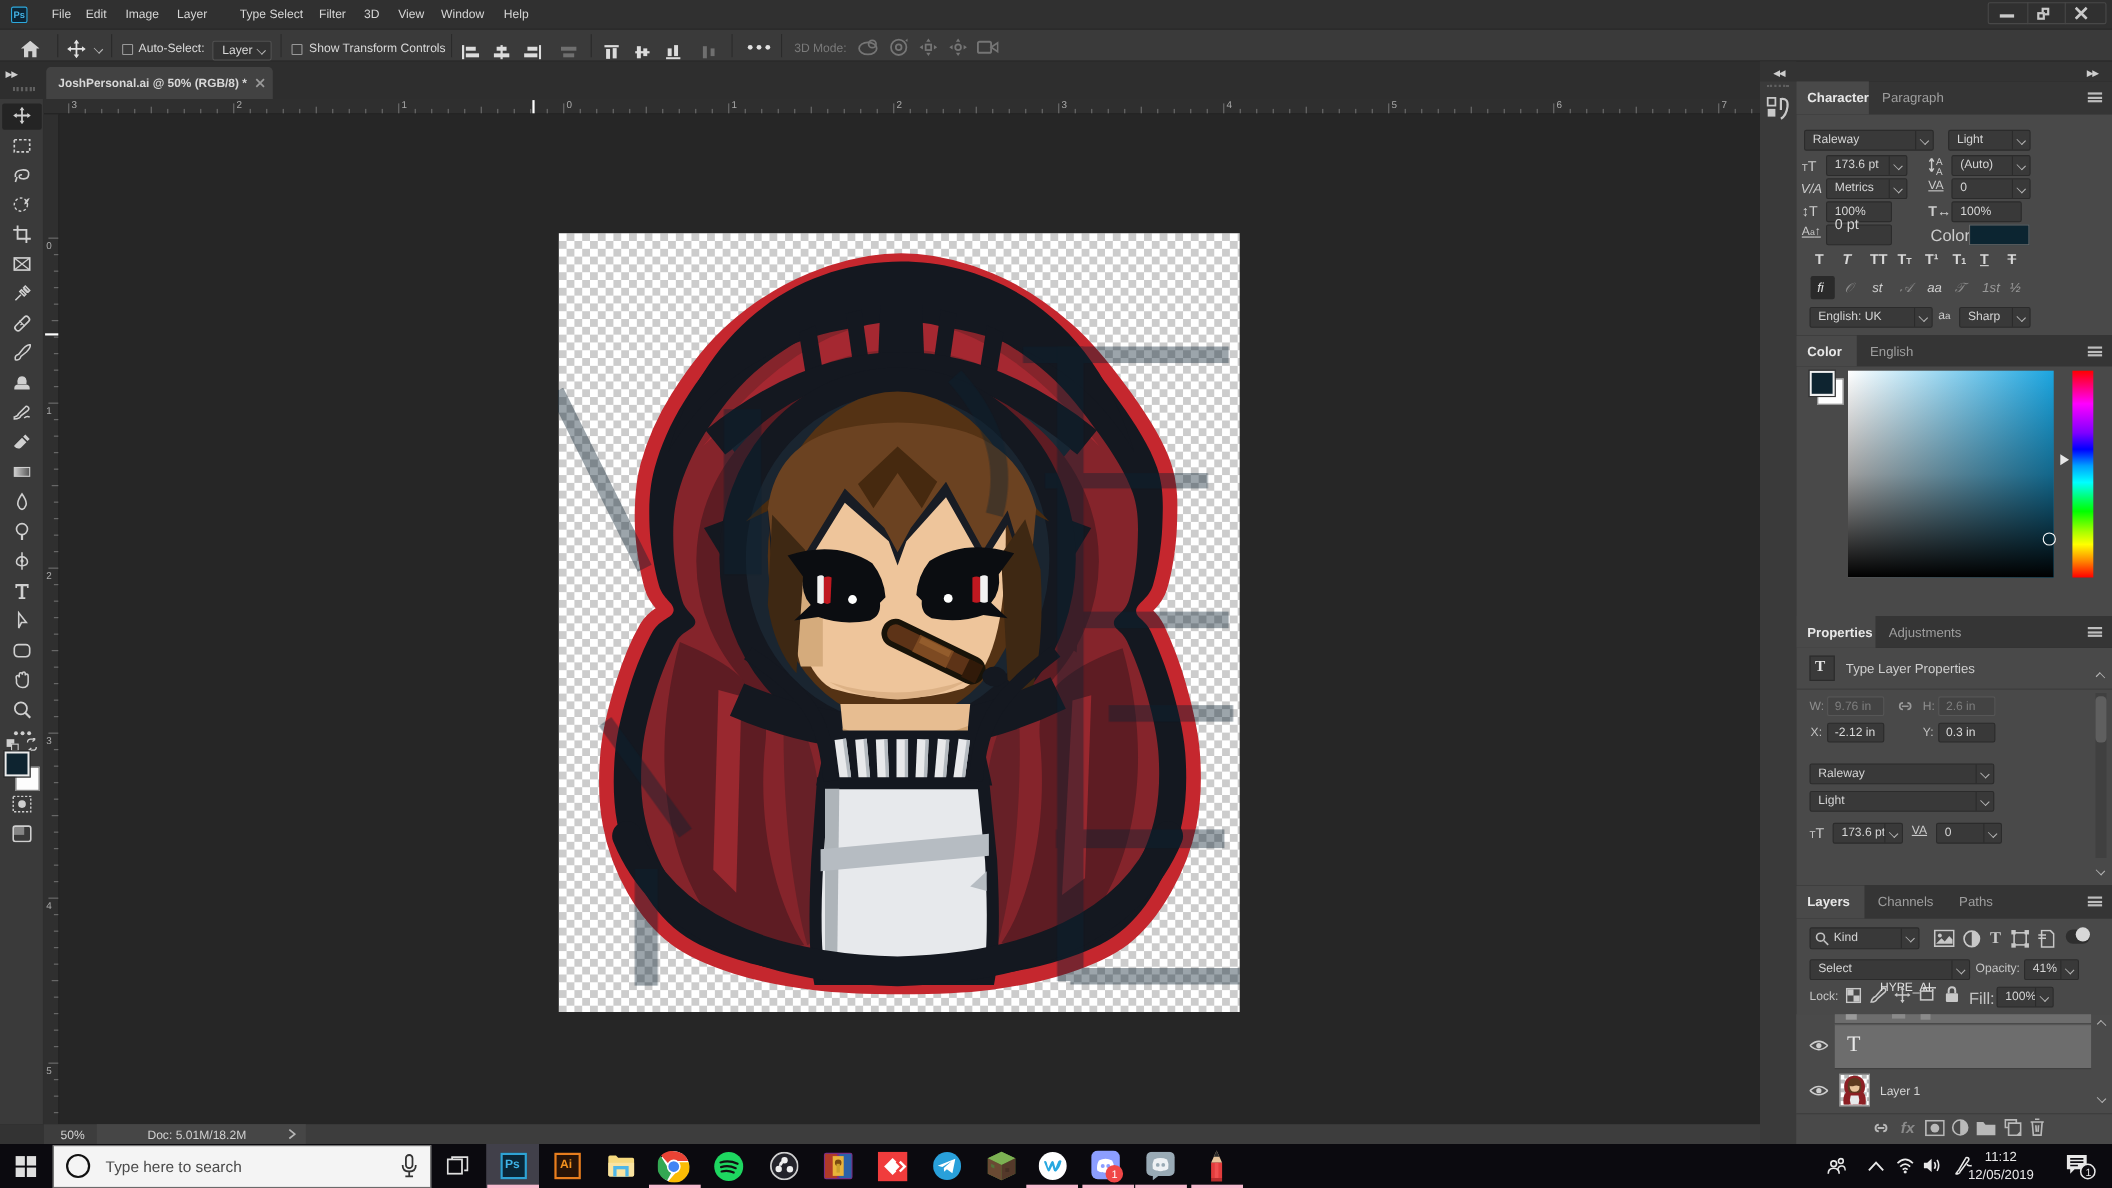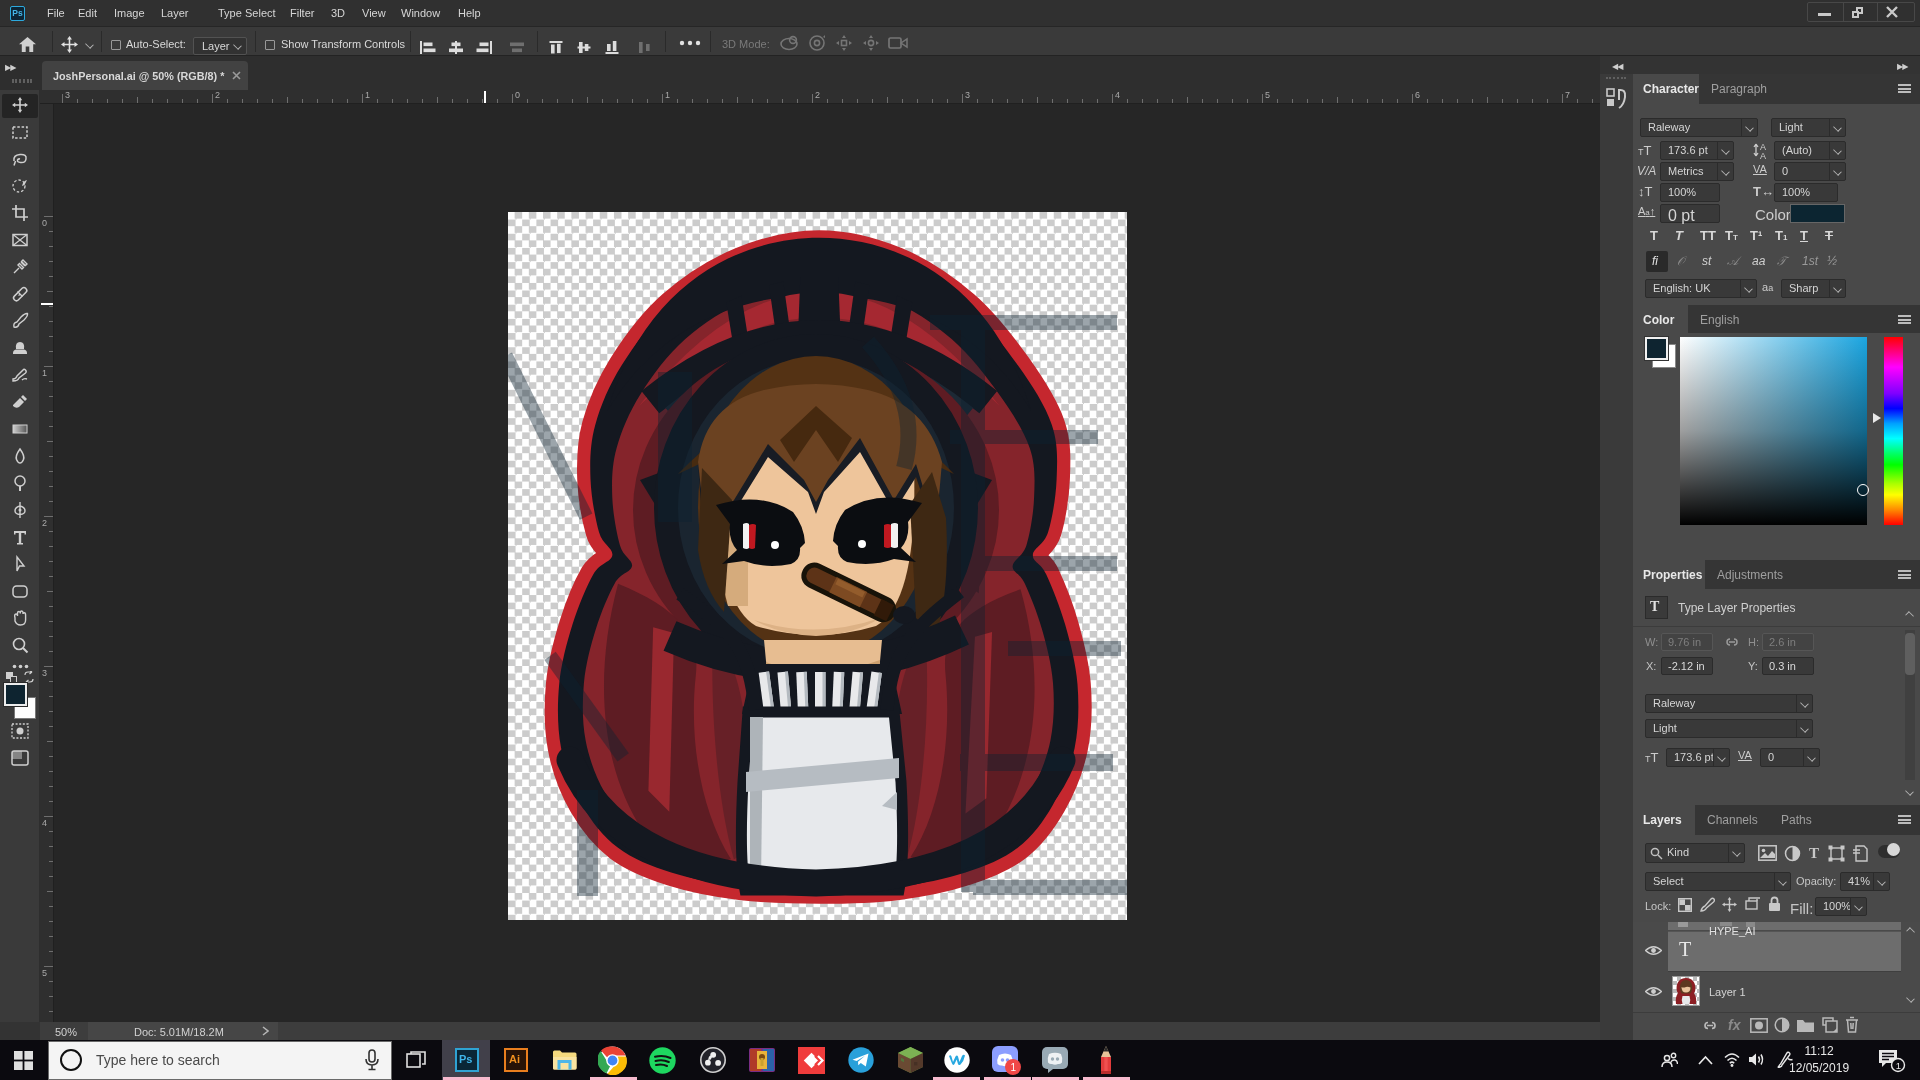--- a/index.html
+++ b/index.html
@@ -586,21 +586,21 @@
 <div class="abs" style="left:1829px;top:163px;width:1px;height:17px;background:#2b2b2b"></div>
 <div class="chev" style="left:1834px;top:168px"></div>
 <div class="txt" style="left:1638px;top:184px;font-size:13px;color:#ccc">↕T</div>
 <div class="fld" style="left:1660px;top:183px;width:60px;height:19px"></div>
 <div class="txt" style="left:1668px;top:186px;font-size:11px;color:#d5d5d5">100%</div>
 <div class="txt" style="left:1753px;top:184px;font-size:13px;color:#ccc"><b>T</b>↔</div>
 <div class="fld" style="left:1774px;top:183px;width:64px;height:19px"></div>
 <div class="txt" style="left:1782px;top:186px;font-size:11px;color:#d5d5d5">100%</div>
 <div class="txt" style="left:1638px;top:205px;font-size:11px;color:#ccc;text-decoration:underline">A<span style="font-size:8px">a</span>↑</div>
 <div class="fld" style="left:1660px;top:204px;width:60px;height:19px"></div>
-<div class="txt" style="left:1668px;top:207px;font-size:16px;color:#d5d5d5">0 pt</div>
+<div class="txt" style="left:1668px;top:196px;font-size:13px;color:#d5d5d5">0 pt</div>
 <div class="txt" style="left:1755px;top:206px;font-size:15px;color:#ccc">Color:</div>
 <div class="abs" style="left:1790px;top:204px;width:55px;height:19px;background:#0c2531;border:1px solid #666"></div>
 <div class="txt" style="left:1650px;top:228px;font-size:13px;font-weight:bold;color:#d8d8d8">T</div>
 <div class="txt" style="left:1675px;top:228px;font-size:13px;font-weight:bold;color:#d8d8d8"><i>T</i></div>
 <div class="txt" style="left:1700px;top:228px;font-size:13px;font-weight:bold;color:#d8d8d8">TT</div>
 <div class="txt" style="left:1725px;top:228px;font-size:13px;font-weight:bold;color:#d8d8d8">T<span style="font-size:8px">T</span></div>
 <div class="txt" style="left:1750px;top:228px;font-size:13px;font-weight:bold;color:#d8d8d8">T¹</div>
 <div class="txt" style="left:1775px;top:228px;font-size:13px;font-weight:bold;color:#d8d8d8">T<span style="font-size:8px">1</span></div>
 <div class="txt" style="left:1800px;top:228px;font-size:13px;font-weight:bold;color:#d8d8d8"><u>T</u></div>
 <div class="txt" style="left:1825px;top:228px;font-size:13px;font-weight:bold;color:#d8d8d8"><s>T</s></div>
@@ -762,21 +762,21 @@
 <div class="abs" style="left:1668px;top:922px;width:233px;height:8px;background:#6d6d6d"></div>
 <div class="abs" style="left:1678px;top:922px;width:10px;height:5px;background:#9a9a9a"></div>
 <div class="abs" style="left:1720px;top:922px;width:12px;height:4px;background:#8a8a8a"></div>
 <div class="abs" style="left:1746px;top:922px;width:9px;height:5px;background:#8a8a8a"></div>
 <div class="abs" style="left:1668px;top:931px;width:233px;height:40px;background:#6d6d6d;border-top:1px solid #555"></div>
 <svg class="abs" style="left:1645px;top:945px" width="17" height="11" viewBox="0 0 17 11">
     <path d="M0.5 5.5 Q8.5 -2 16.5 5.5 Q8.5 13 0.5 5.5 Z" fill="none" stroke="#cdcdcd" stroke-width="1.4"></path>
     <circle cx="8.5" cy="5.5" r="2.4" fill="#cdcdcd"></circle>
   </svg>
 <div class="txt" style="left:1679px;top:938px;font-size:20px;color:#e8e8e8;font-family:'Liberation Serif',serif">T</div>
-<div class="txt" style="left:1709px;top:925px;font-size:11px;color:#e0e0e0">HYPE_AI</div>
+<div class="txt" style="left:1709px;top:892px;font-size:11px;color:#e0e0e0">HYPE_AI</div>
 <svg class="abs" style="left:1645px;top:986px" width="17" height="11" viewBox="0 0 17 11">
     <path d="M0.5 5.5 Q8.5 -2 16.5 5.5 Q8.5 13 0.5 5.5 Z" fill="none" stroke="#cdcdcd" stroke-width="1.4"></path>
     <circle cx="8.5" cy="5.5" r="2.4" fill="#cdcdcd"></circle>
   </svg>
 <div class="abs" style="left:1672px;top:976px;width:28px;height:30px;background:repeating-conic-gradient(#bbb 0% 25%, #fff 0% 50%) 0 0/8px 8px;border:1px solid #999"></div>
 <svg class="abs" style="left:1672px;top:976px" width="28" height="30" viewBox="0 0 28 30">
 <path d="M14 2 C8 2 5 6 4.6 11 C4.4 14 5 16 6 17.5 C4 19.5 3.4 23 4 28 L24 28 C24.6 23 24 19.5 22 17.5 C23 16 23.6 14 23.4 11 C23 6 20 2 14 2 Z" fill="#8c1f24"></path>
 <path d="M14 4 C10 4 8 7 7.8 11 C7.7 14 8.6 16.5 10 17.5 L18 17.5 C19.4 16.5 20.3 14 20.2 11 C20 7 18 4 14 4 Z" fill="#5c3a20"></path>
 <path d="M9.5 11 Q9.5 16.5 14 16.5 Q18.5 16.5 18.5 11.5 Q16 10.5 14 11 Q11 12 9.5 11 Z" fill="#e8c49c"></path>
 <path d="M10.5 20 L17.5 20 Q19 24 17.5 28 L10.5 28 Q9 24 10.5 20 Z" fill="#e8e9eb"></path>

